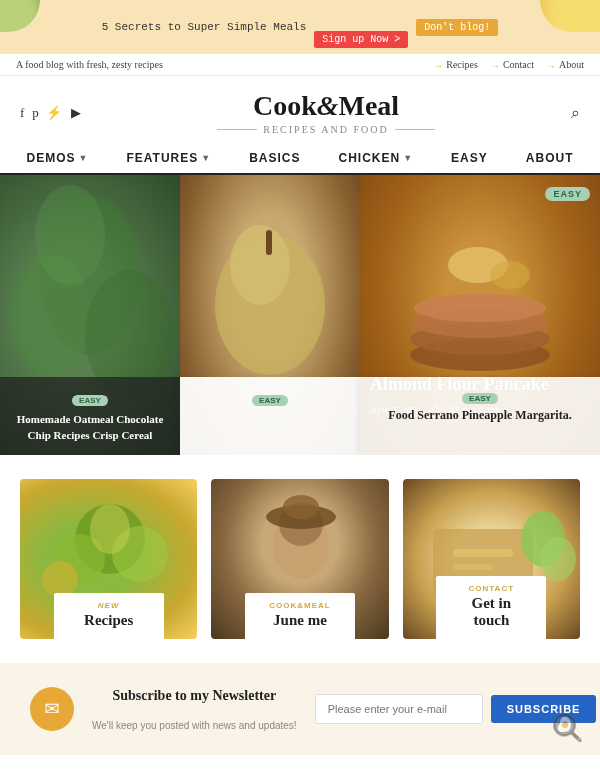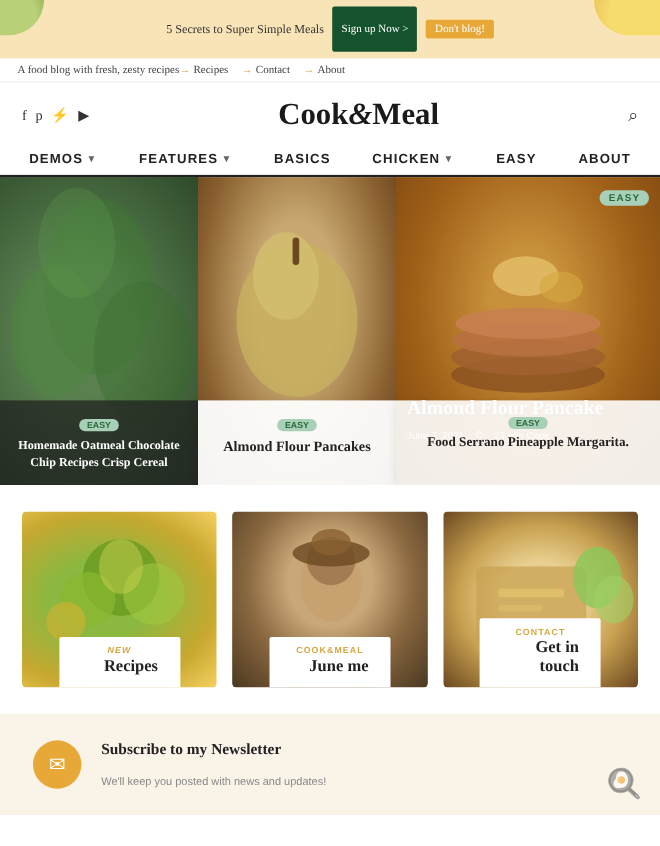--- a/index.html
+++ b/index.html
@@ -10,28 +10,30 @@
       background: #f9e4b7;
       text-align: center;
       padding: 6px 12px;
       font-size: 11px;
       color: #333;
       display: flex;
       align-items: center;
       justify-content: center;
       gap: 8px;
       position: relative;
+      font-family: Liberation Mono, monospace;
     }
     .top-bar .signup-btn {
-      background: #14532d;
+      background: #ef4444;
       color: #fff;
-      padding: 15px 8px;
+      padding: 3px 8px;
       font-size: 10px;
       border-radius: 2px;
       cursor: pointer;
+      margin-top: 25px;
     }
     .top-bar .dontmiss-btn {
       background: #e8a838;
       color: #fff;
       padding: 3px 8px;
       font-size: 10px;
       border-radius: 2px;
       cursor: pointer;
     }
     .top-bar-lemon {
@@ -49,21 +51,21 @@
       background: radial-gradient(circle at 30% 40%, #9dc85c 60%, #6a9a30 100%);
       border-radius: 0 0 40px 0;
       opacity: 0.7;
     }
 
     
     .sub-bar {
       background: #fff;
       display: flex;
       align-items: center;
-      justify-content: flex-start;
+      justify-content: space-between;
       padding: 5px 16px;
       font-size: 10px;
       color: #444;
       border-bottom: 1px solid #eee;
     }
     .sub-bar-left { color: #444; font-size: 10px; }
     .sub-bar-right { display: flex; gap: 12px; font-size: 10px; color: #444; }
     .sub-bar-right span { cursor: pointer; }
     .arrow { color: #d4a843; margin-right: 3px; }
 
@@ -264,21 +266,21 @@
       background: #fff;
       padding: 8px 20px 10px 20px;
       text-align: center;
       min-width: 110px;
       border-radius: 2px 2px 0 0;
     }
     .cat-label-super { font-size: 8px; font-family: Arial; font-weight: 700; text-transform: uppercase; letter-spacing: 1px; margin-bottom: 2px; }
     .cat-label-super.new { color: #d4a843; font-style: italic; }
     .cat-label-super.cookandmeal { color: #d4a843; }
     .cat-label-super.contact { color: #d4a843; }
-    .cat-label-main { font-size: 15px; font-weight: 700; font-family: Georgia; color: #222; text-align: right; }
+    .cat-label-main { font-size: 15px; font-weight: 700; font-family: Georgia; color: #222; }
 
     
     .newsletter {
       background: #f9f3e8;
       padding: 24px 30px;
       display: flex;
       align-items: center;
       gap: 18px;
       margin-top: 4px;
       position: relative;
@@ -289,21 +291,21 @@
       background: #e8a838;
       border-radius: 50%;
       display: flex;
       align-items: center;
       justify-content: center;
       flex-shrink: 0;
       font-size: 18px;
       color: #fff;
     }
     .newsletter-text { flex-shrink: 0; }
-    .newsletter-title { font-size: 14px; font-weight: 700; font-family: Georgia; color: #222; }
+    .newsletter-title { font-size: 14px; font-weight: 700; font-family: Georgia; color: #222; text-align: center; }
     .newsletter-sub { font-size: 10px; color: #888; font-family: Arial; margin-top: 16px; }
     .newsletter-form { display: flex; gap: 8px; flex: 1; align-items: center; }
     .newsletter-input {
       flex: 1;
       border: 1px solid #ddd;
       border-radius: 3px;
       padding: 8px 12px;
       font-size: 11px;
       color: #aaa;
       font-family: Arial;
@@ -355,20 +357,21 @@
 
 <div class="header">
   <div class="header-social">
     <span>f</span>
     <span>p</span>
     <span>⚡</span>
     <span>▶</span>
   </div>
   <div class="logo-area">
     <div class="logo-title">Cook<span>&amp;</span>Meal</div>
+    <div class="logo-subtitle">Recipes and Food</div>
   </div>
   <div class="header-search">⌕</div>
 </div>
 
 <nav class="nav">
   <span>
       <span>DEMOS</span>
       <span class="chevron">▼</span>
     </span>
   <span>
@@ -435,21 +438,20 @@
     </div>
   </div>
 
   <div class="hero-cards">
     <div class="hero-card hero-card-left">
       <div class="badge">EASY</div>
       <div class="title">Homemade Oatmeal Chocolate Chip Recipes Crisp Cereal</div>
     </div>
     <div class="hero-card hero-card-center">
       <div class="badge">EASY</div>
-      <div class="title">Almond Flour Pancakes</div>
     </div>
     <div class="hero-card hero-card-right">
       <div class="badge">EASY</div>
       <div class="title">Food Serrano Pineapple Margarita.</div>
     </div>
   </div>
 </div>
 
 <div class="categories">
 
@@ -502,14 +504,18 @@
     </div>
   </div>
 </div>
 
 <div class="newsletter">
   <div class="newsletter-icon">✉</div>
   <div class="newsletter-text">
     <div class="newsletter-title">Subscribe to my Newsletter</div>
     <div class="newsletter-sub">We'll keep you posted with news and updates!</div>
   </div>
+  <div class="newsletter-form">
+    <input class="newsletter-input" type="email" placeholder="Please enter your e-mail" style="">
+    <button class="newsletter-btn">SUBSCRIBE</button>
+  </div>
   <div class="newsletter-deco">🍳</div>
 </div>
 
 </body></html>

